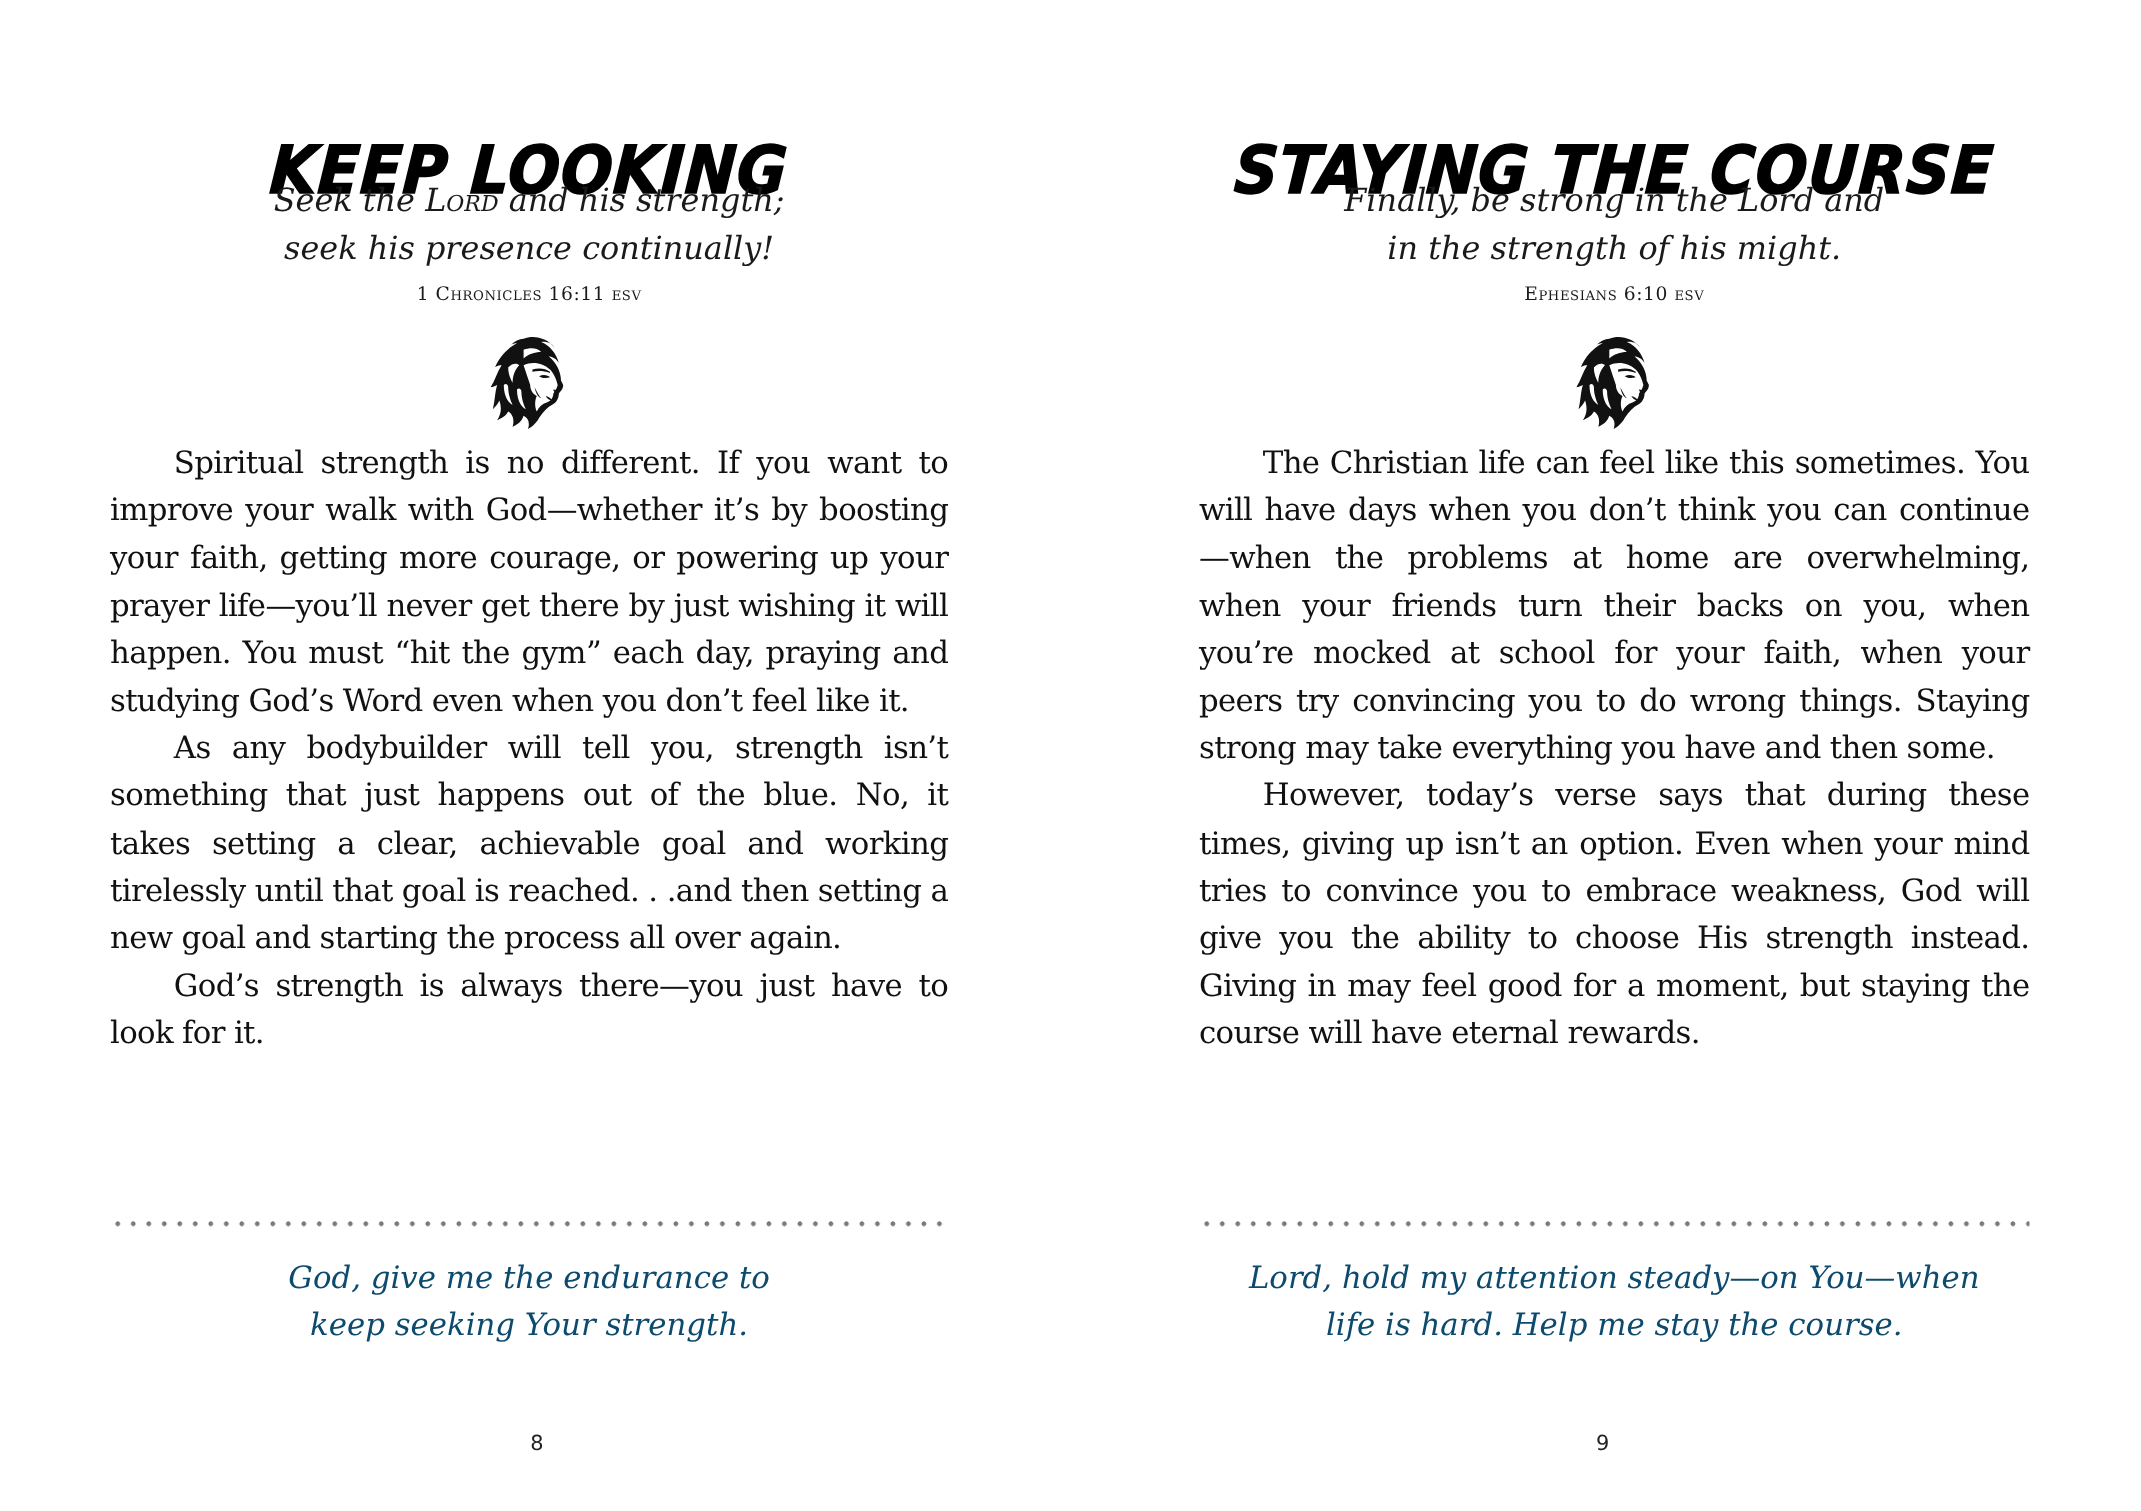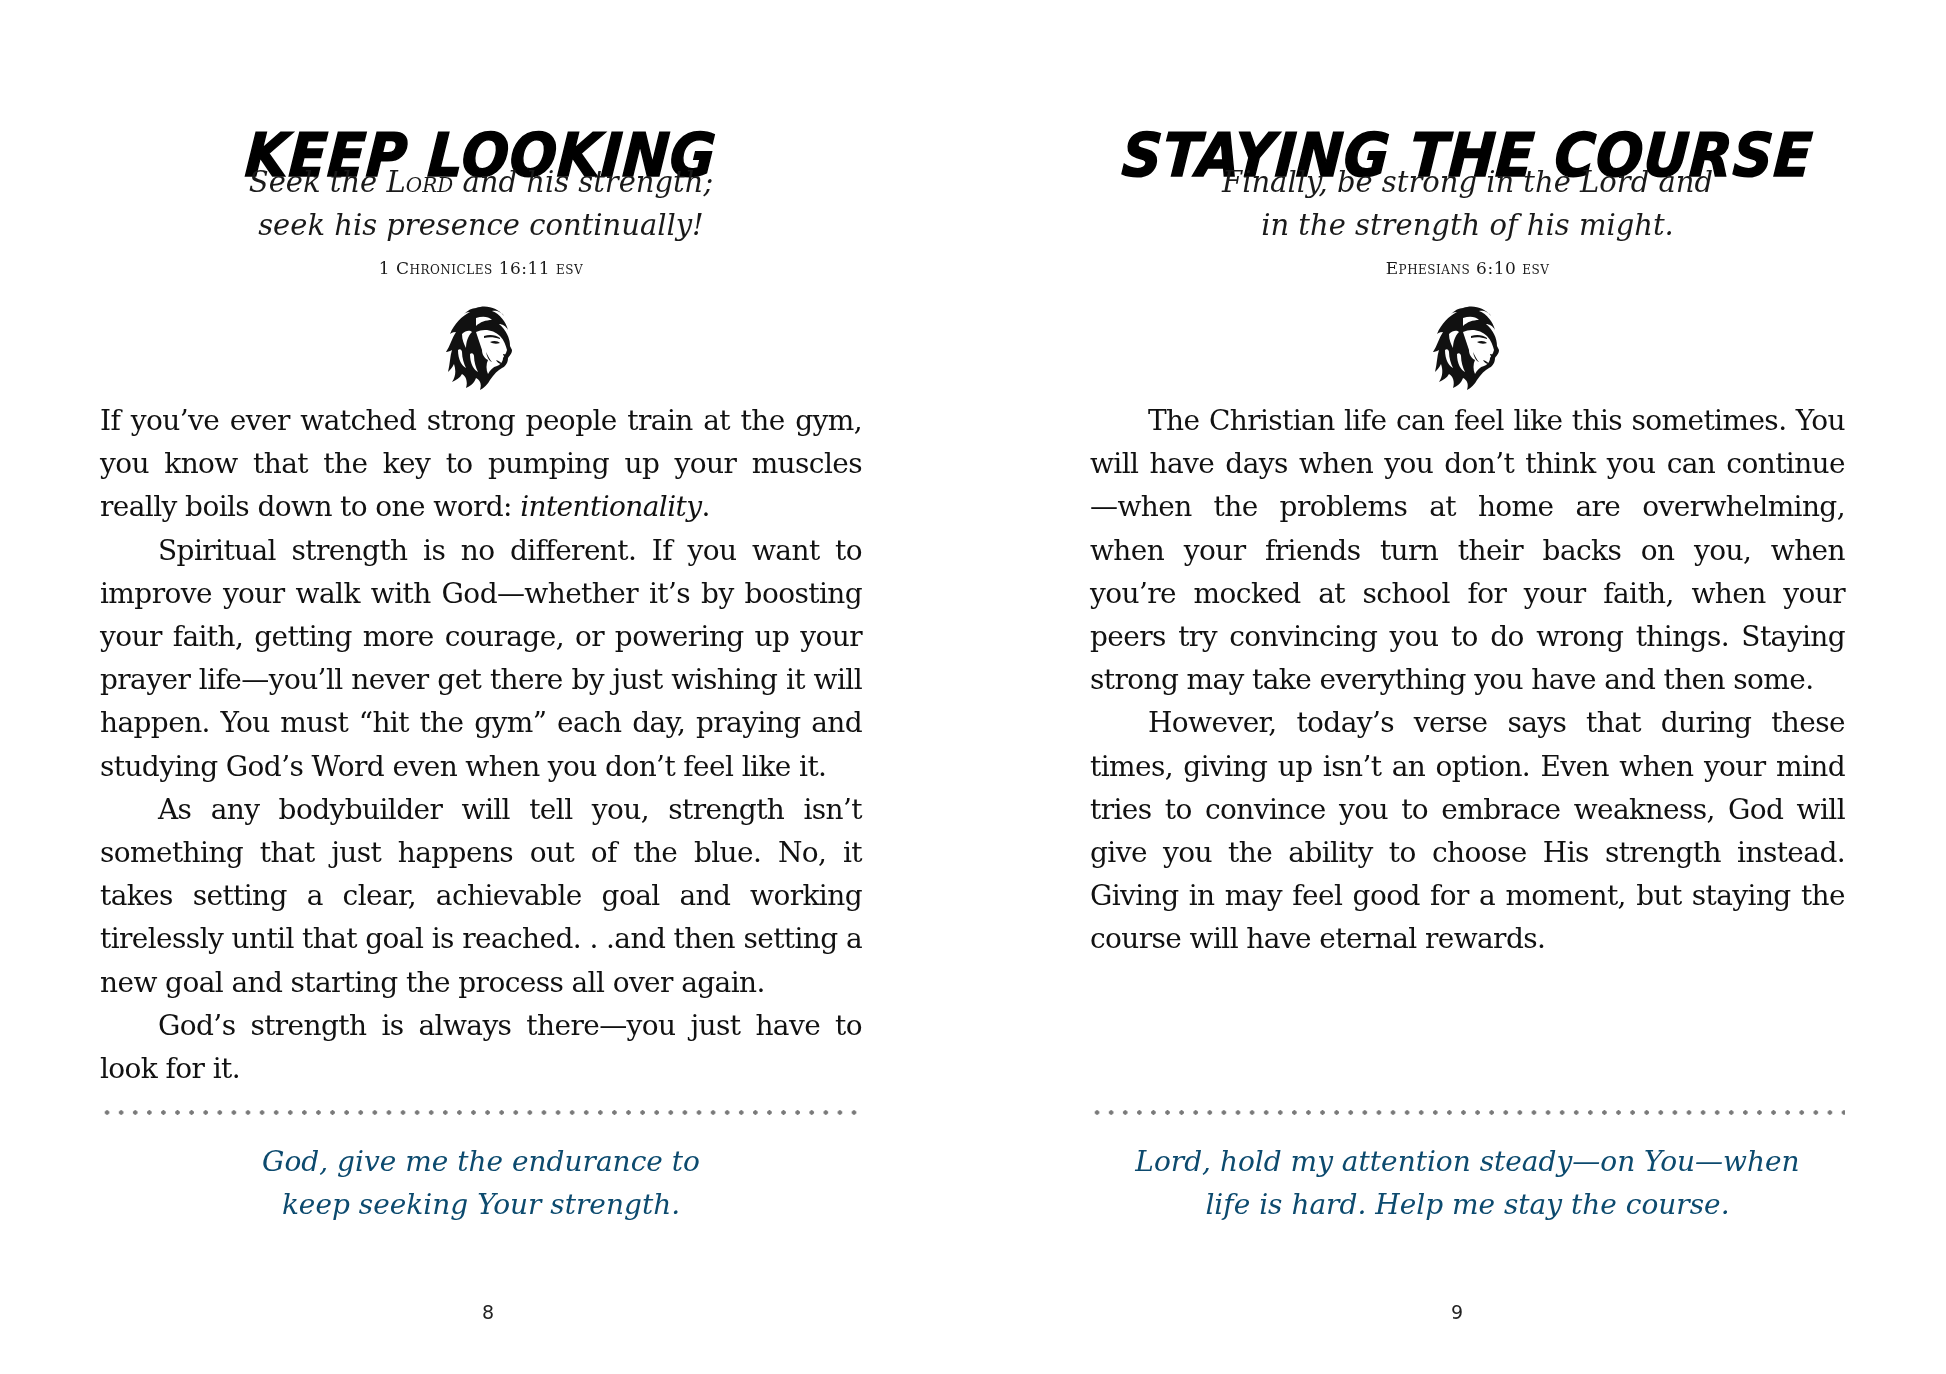--- a/index.html
+++ b/index.html
@@ -172,21 +172,20 @@
           <path d="M44 38 C48 36 52 37 54 39 C51 40 47 40 44 38 Z"></path>
           <path d="M38 32 C44 30 50 31 54 34 L54 35 C48 33 43 33 38 34 Z"></path>
           <path d="M57 50 C59 50 61 51 61 53 C59 53 57 52 57 50 Z"></path>
           <path d="M50 56 C53 57 55 58 56 60 C53 60 51 58 50 56 Z"></path>
           <path d="M40 48 C42 52 44 56 46 58 C43 57 41 53 40 48 Z"></path>
         </g>
       </svg>
     </div>
 
     <div class="body-text">
-      <p class="first"><span>If you’ve ever watched strong people train at the gym, you know that the key to pumping up your muscles really boils down to one word: </span><em>intentionality</em><span>.</span></p>
       <p>Spiritual strength is no different. If you want to improve your walk with God—whether it’s by boosting your faith, getting more courage, or powering up your prayer life—you’ll never get there by just wishing it will happen. You must “hit the gym” each day, praying and studying God’s Word even when you don’t feel like it.</p>
       <p>As any bodybuilder will tell you, strength isn’t some­thing that just happens out of the blue. No, it takes setting a clear, achievable goal and working tirelessly until that goal is reached. . .and then setting a new goal and starting the process all over again.</p>
       <p>God’s strength is always there—you just have to look for it.</p>
     </div>
 
     <div class="divider"></div>
 
     <div class="prayer">
       <span class="prayer-line">God, give me the endurance to</span>
       <span class="prayer-line">keep seeking Your strength.</span>

